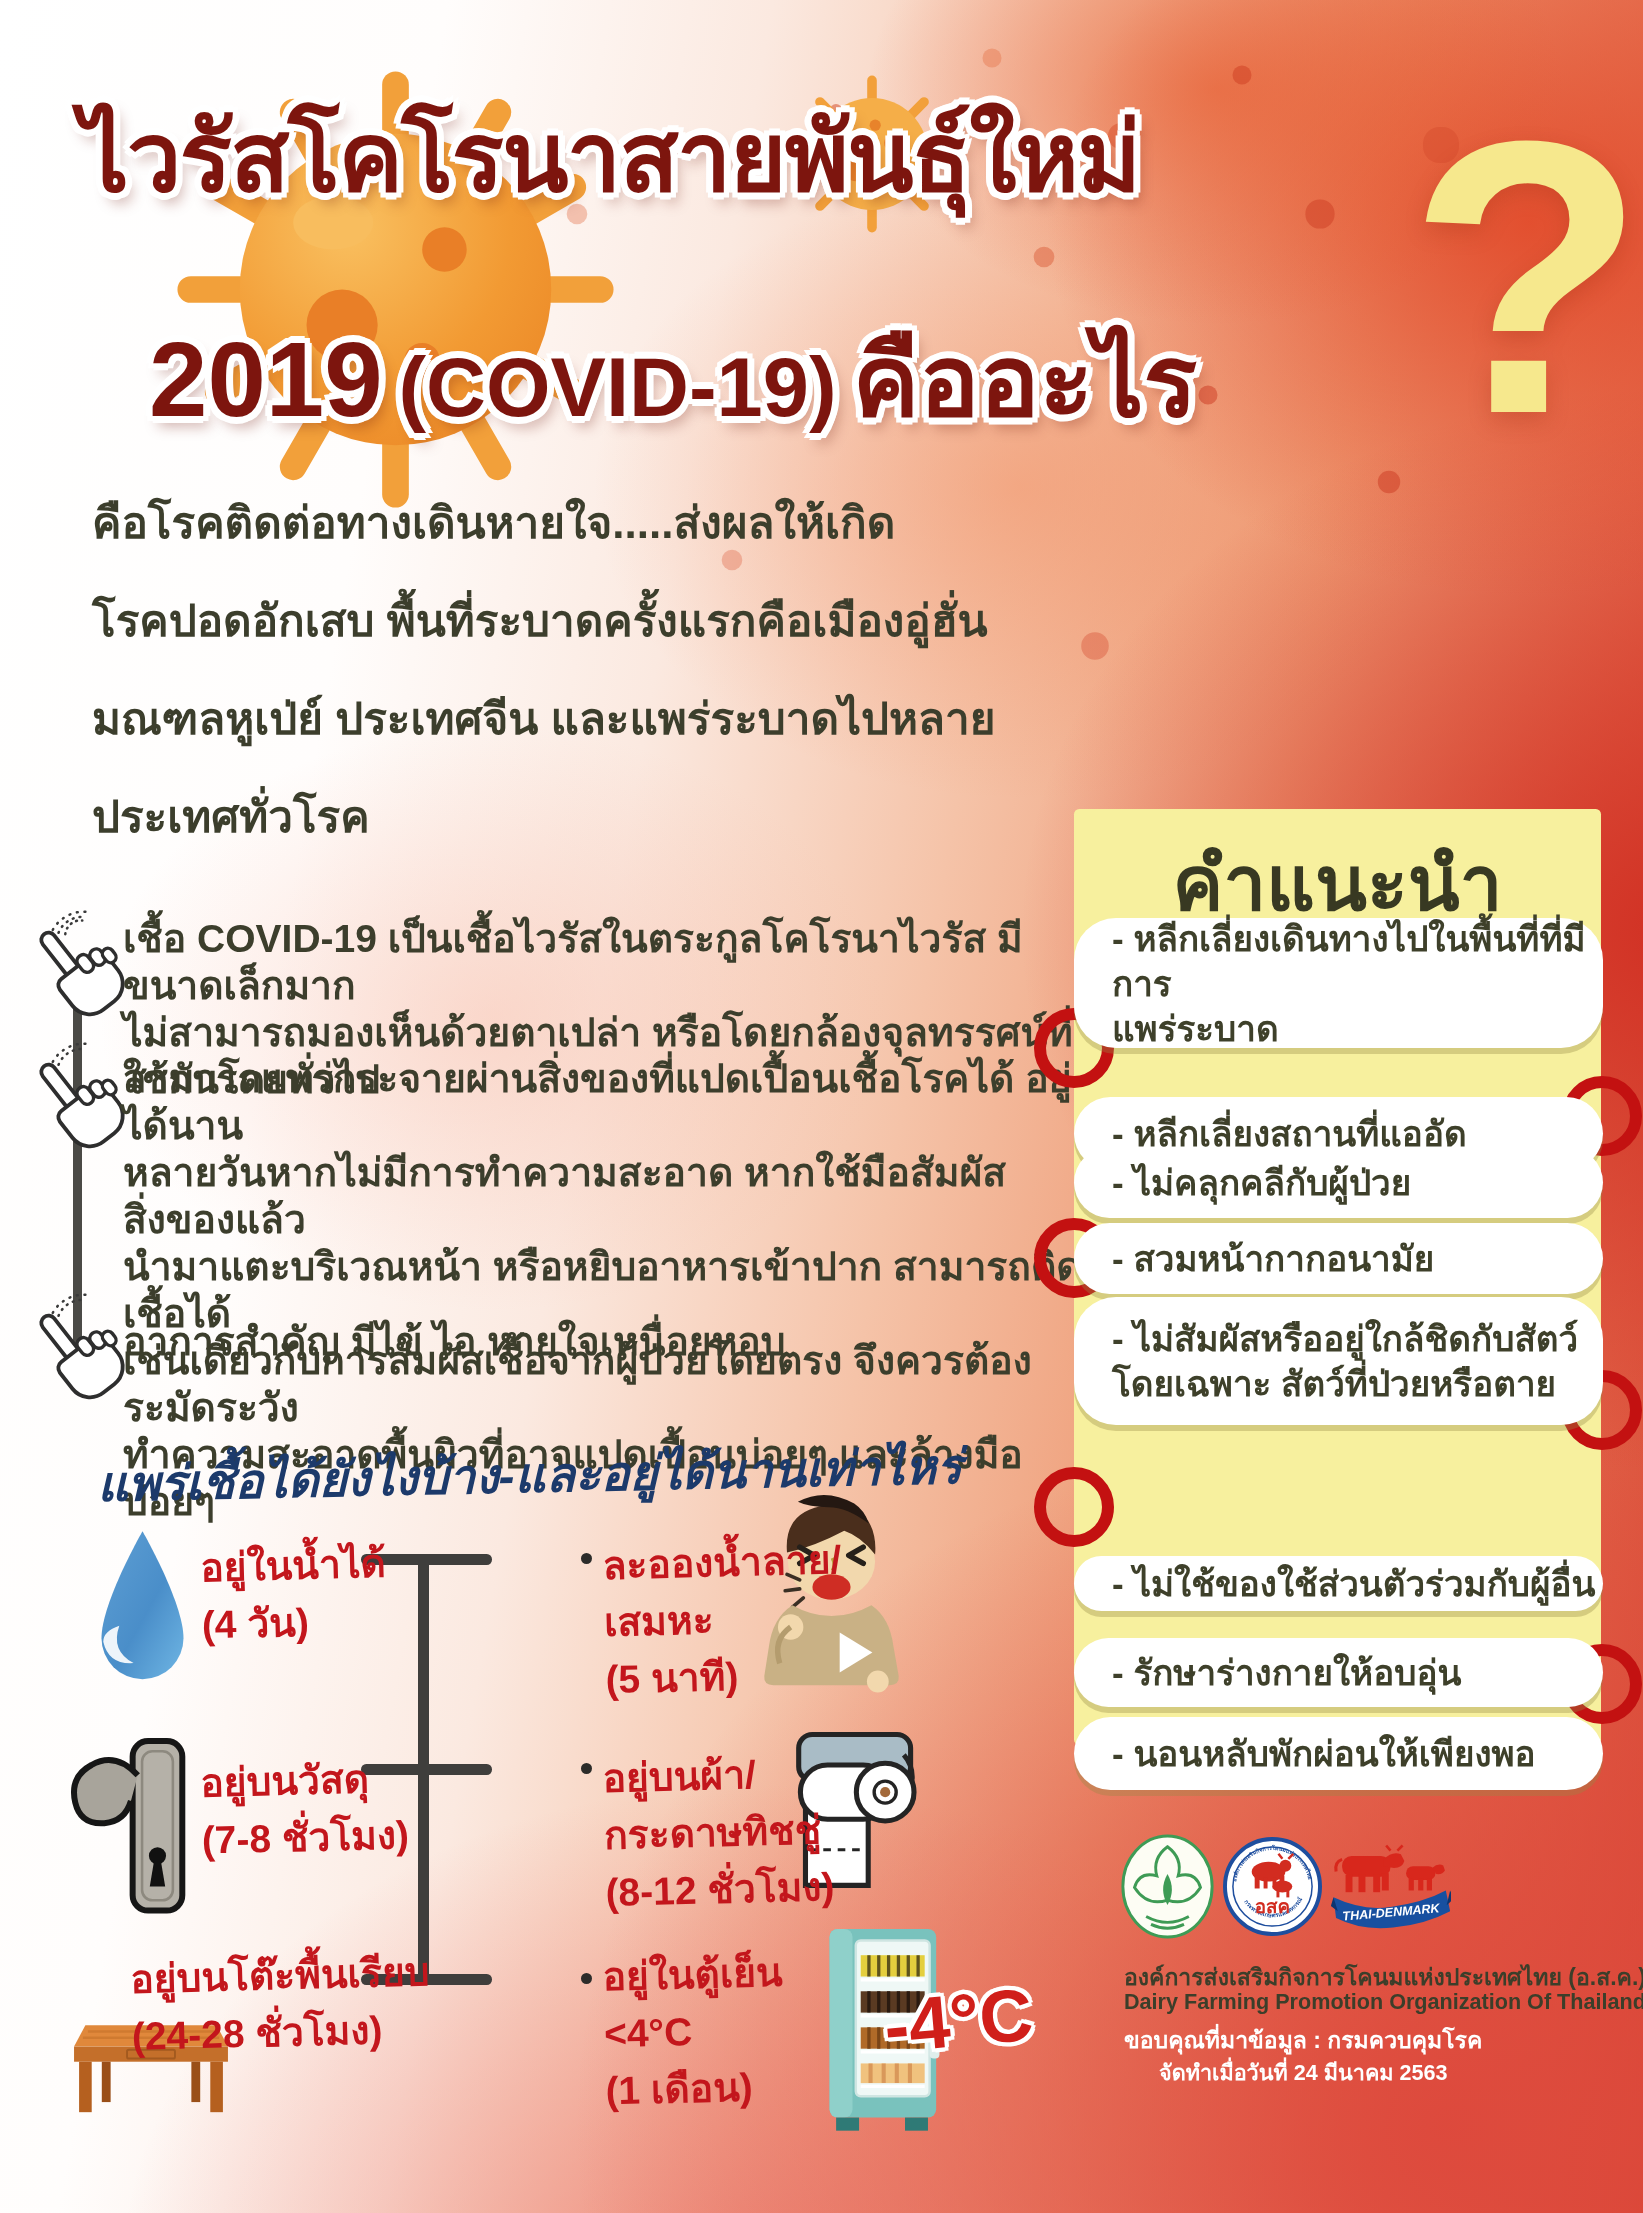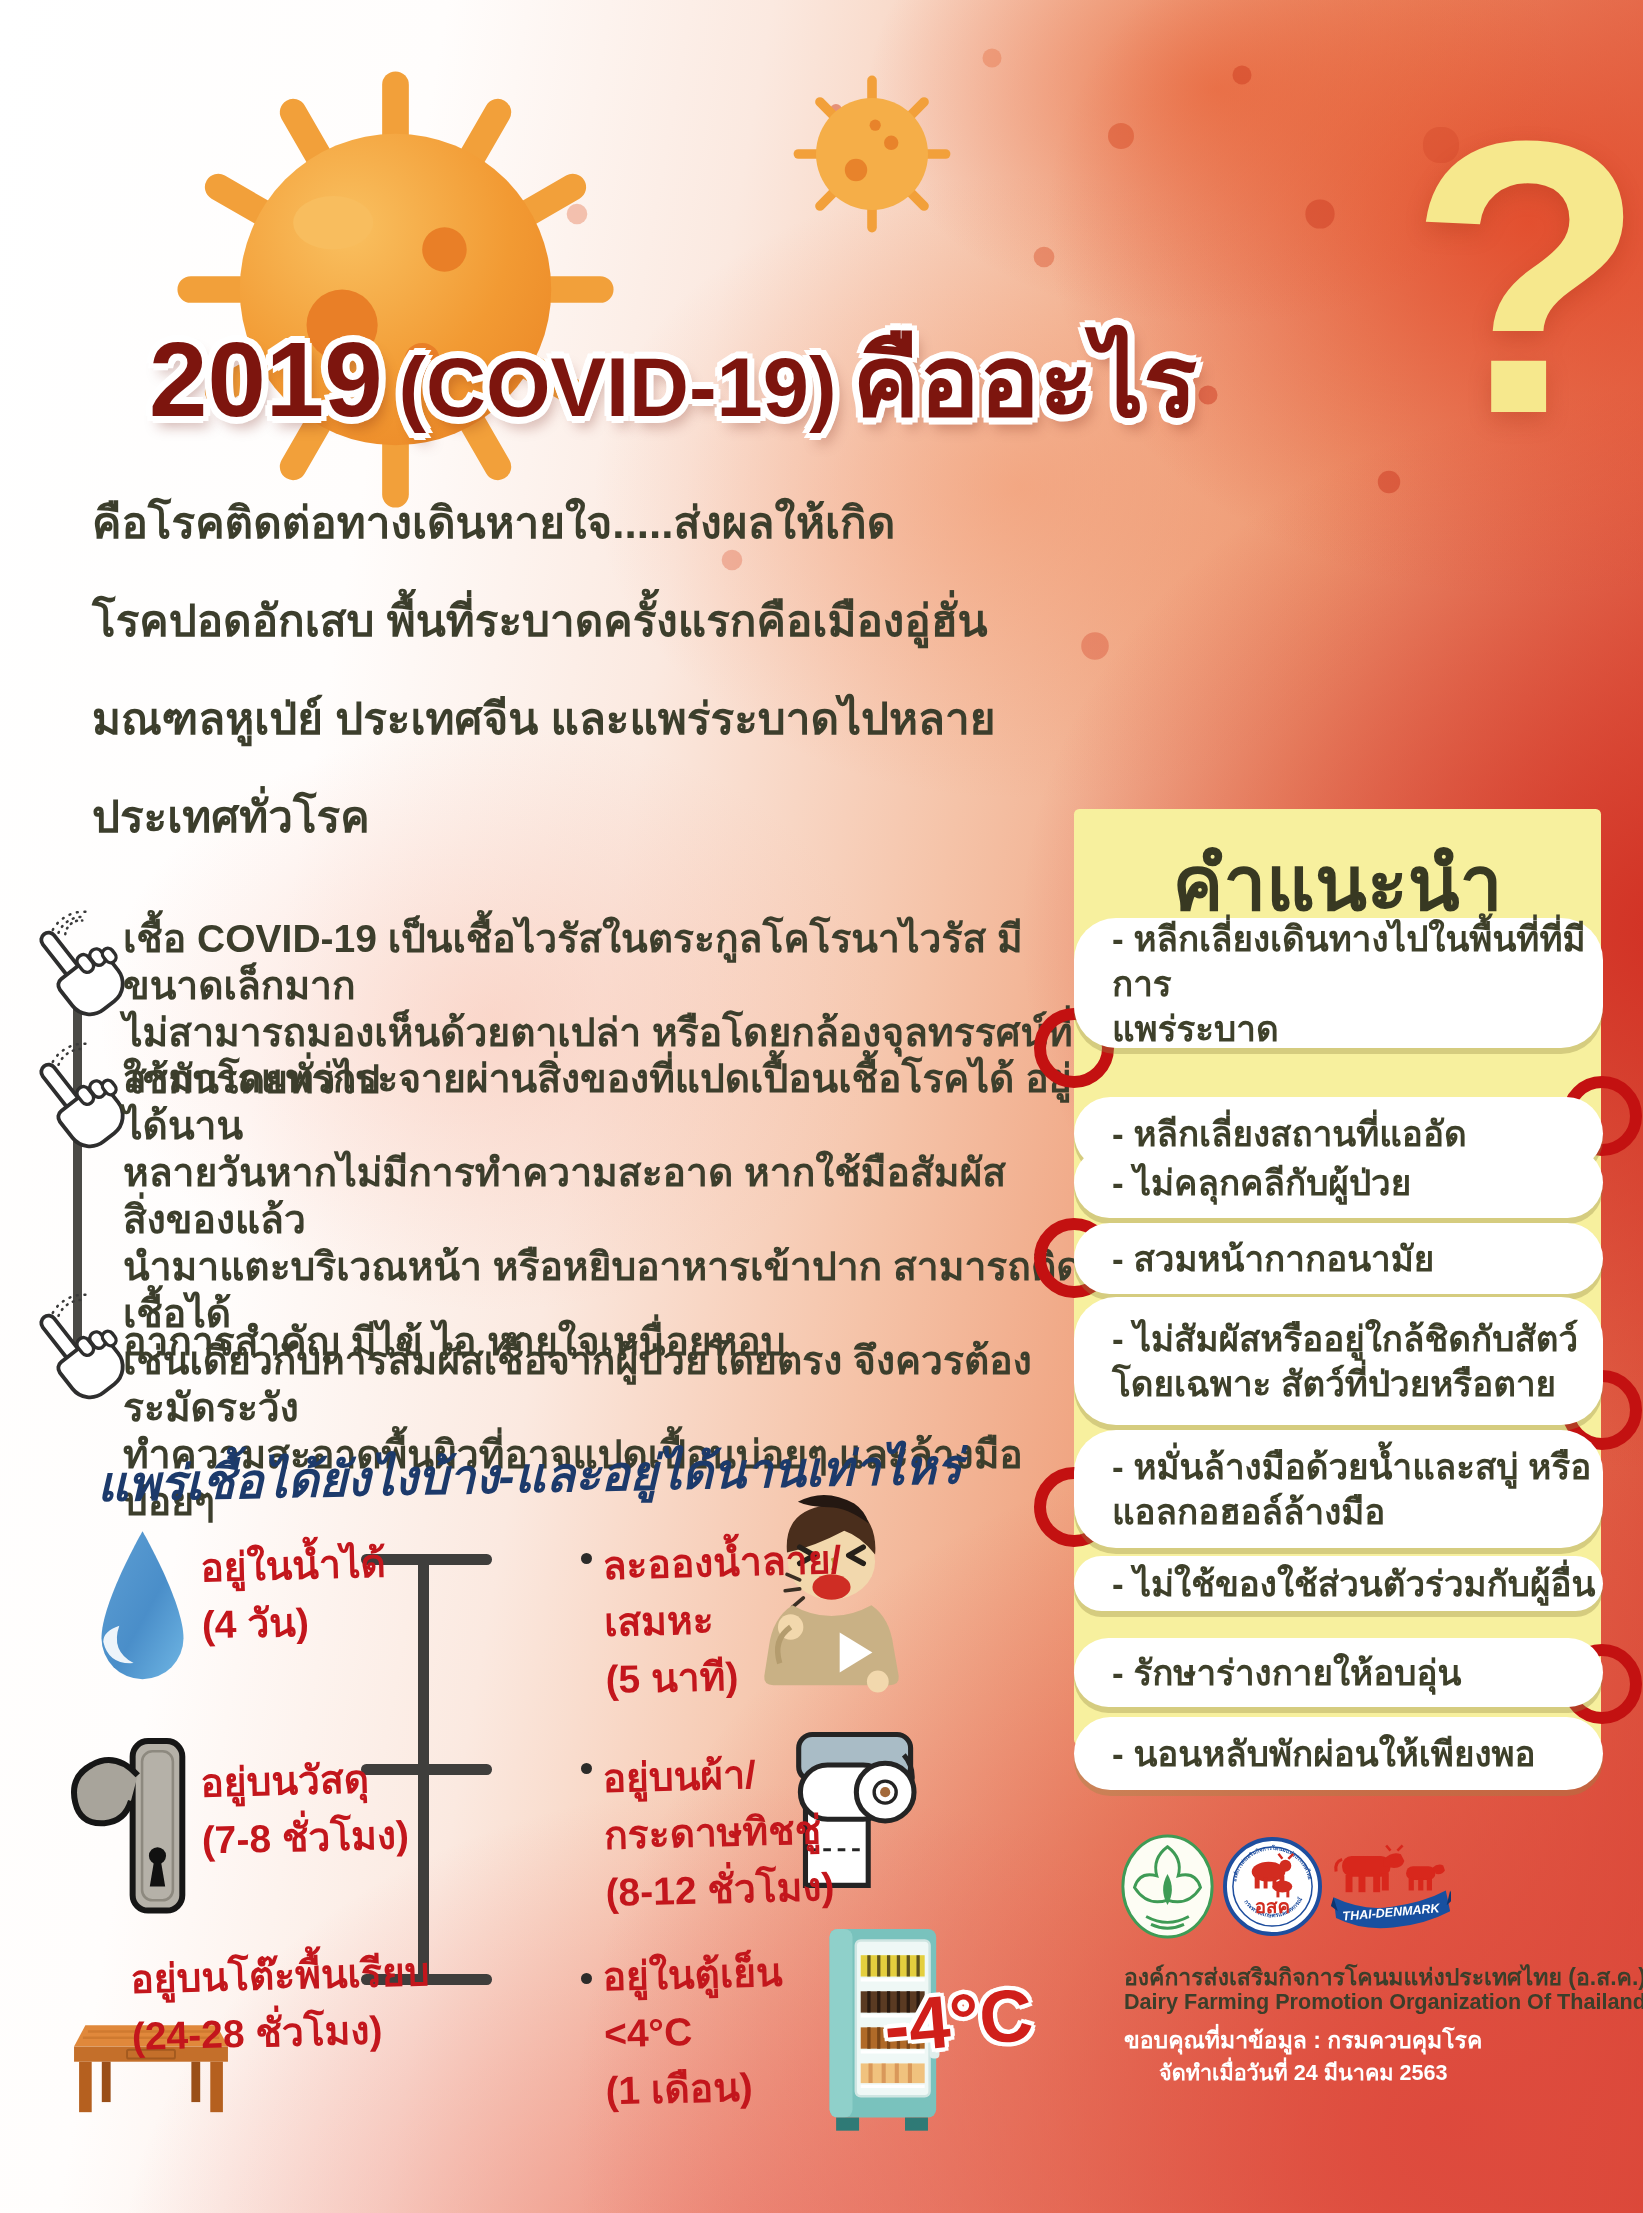--- a/index.html
+++ b/index.html
@@ -110,20 +110,21 @@
       <rect x="94" y="2" width="12" height="36" rx="6" transform="rotate(225 100 100)"></rect>
       <rect x="94" y="2" width="12" height="36" rx="6" transform="rotate(270 100 100)"></rect>
       <rect x="94" y="2" width="12" height="36" rx="6" transform="rotate(315 100 100)"></rect>
     </g>
     <circle cx="100" cy="100" r="70" fill="#f5ae48"></circle>
     <circle cx="80" cy="120" r="14" fill="#e8832b"></circle>
     <circle cx="124" cy="86" r="9" fill="#e8832b"></circle>
     <circle cx="104" cy="64" r="7" fill="#e8832b"></circle>
   </svg>
 
+  <div class="abs outline-txt title1">ไวรัสโคโรนาสายพันธุ์ใหม่</div>
   <div class="abs title2">
     <span class="outline-txt t-year">2019</span>
     <span class="outline-txt t-paren">(COVID-19)</span>
     <span class="outline-txt t-suffix">คืออะไร</span>
   </div>
   <div class="abs qmark">?</div>
 
   <div class="abs intro">คือโรคติดต่อทางเดินหายใจ.....ส่งผลให้เกิด
 โรคปอดอักเสบ พื้นที่ระบาดครั้งแรกคือเมืองอู่ฮั่น
 มณฑลหูเป่ย์ ประเทศจีน และแพร่ระบาดไปหลาย
@@ -303,22 +304,20 @@
   <div class="abs ring" style="left:1034px;top:1467px;"></div>
   <div class="abs ring" style="left:1562px;top:1644px;"></div>
 
   <div class="abs pill" style="top:918px;height:130px;">- หลีกเลี่ยงเดินทางไปในพื้นที่ที่มีการ
 แพร่ระบาด</div>
   <div class="abs pill" style="top:1062px;height:73px;margin-top:35px;">- หลีกเลี่ยงสถานที่แออัด</div>
   <div class="abs pill" style="top:1147px;height:71px;">- ไม่คลุกคลีกับผู้ป่วย</div>
   <div class="abs pill" style="top:1223px;height:71px;">- สวมหน้ากากอนามัย</div>
   <div class="abs pill" style="top:1297px;height:128px;">- ไม่สัมผัสหรืออยู่ใกล้ชิดกับสัตว์
 โดยเฉพาะ  สัตว์ที่ป่วยหรือตาย</div>
-  <div class="abs pill" style="top:1430px;height:118px;">- หมั่นล้างมือด้วยน้ำและสบู่ หรือ
-แอลกอฮอล์ล้างมือ</div>
   <div class="abs pill" style="top:1556px;height:55px;">- ไม่ใช้ของใช้ส่วนตัวร่วมกับผู้อื่น</div>
   <div class="abs pill" style="top:1638px;height:69px;">- รักษาร่างกายให้อบอุ่น</div>
   <div class="abs pill" style="top:1717px;height:73px;">- นอนหลับพักผ่อนให้เพียงพอ</div>
 
   <svg class="abs" style="left:1119px;top:1833px;width:97px;height:107px;" viewBox="0 0 100 110">
     <ellipse cx="50" cy="55" rx="46" ry="52" fill="#fdfdf4" stroke="#3e9b55" stroke-width="3"></ellipse>
     <path d="M50 14 q16 12 11 30 q18 -5 23 12 q-13 20 -34 13 q-21 7 -34 -13 q5 -17 23 -12 q-5 -18 11 -30z" fill="none" stroke="#3e9b55" stroke-width="3"></path>
     <path d="M50 42 q9 16 0 32 q-9 -16 0 -32z" fill="#3e9b55"></path>
     <path d="M28 86 q22 12 44 0 M33 94 q17 8 34 0" stroke="#3e9b55" stroke-width="3" fill="none"></path>
   </svg>

